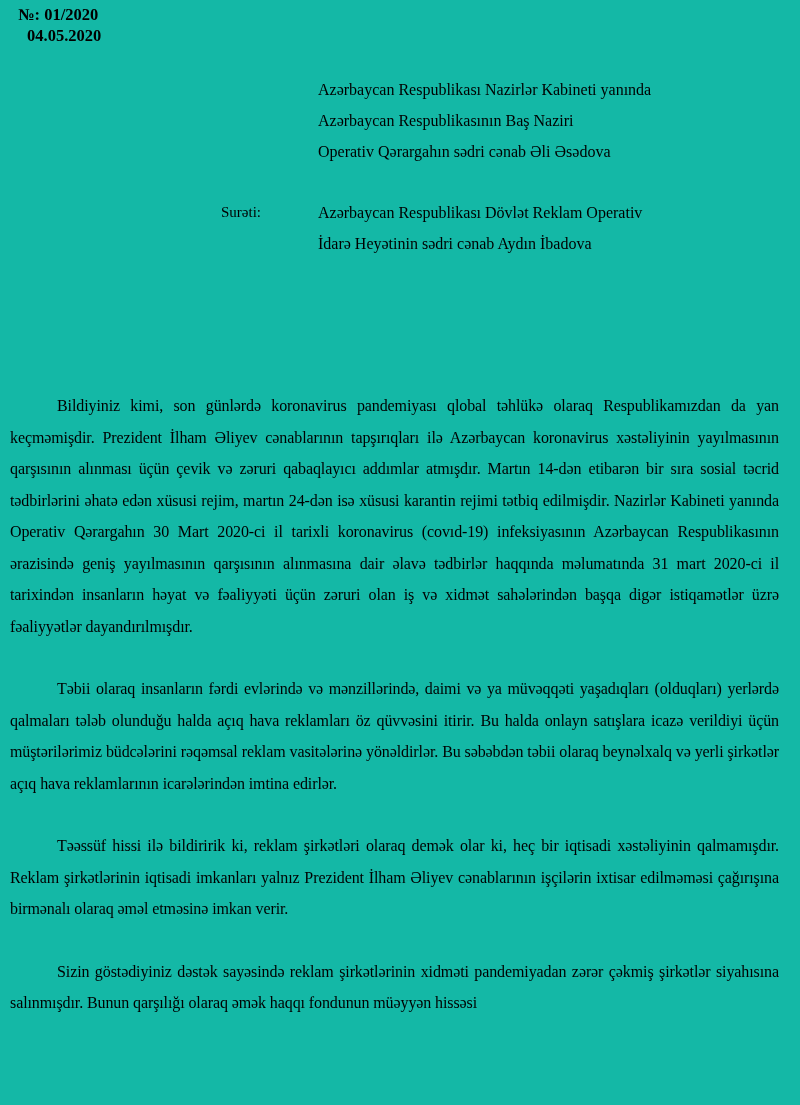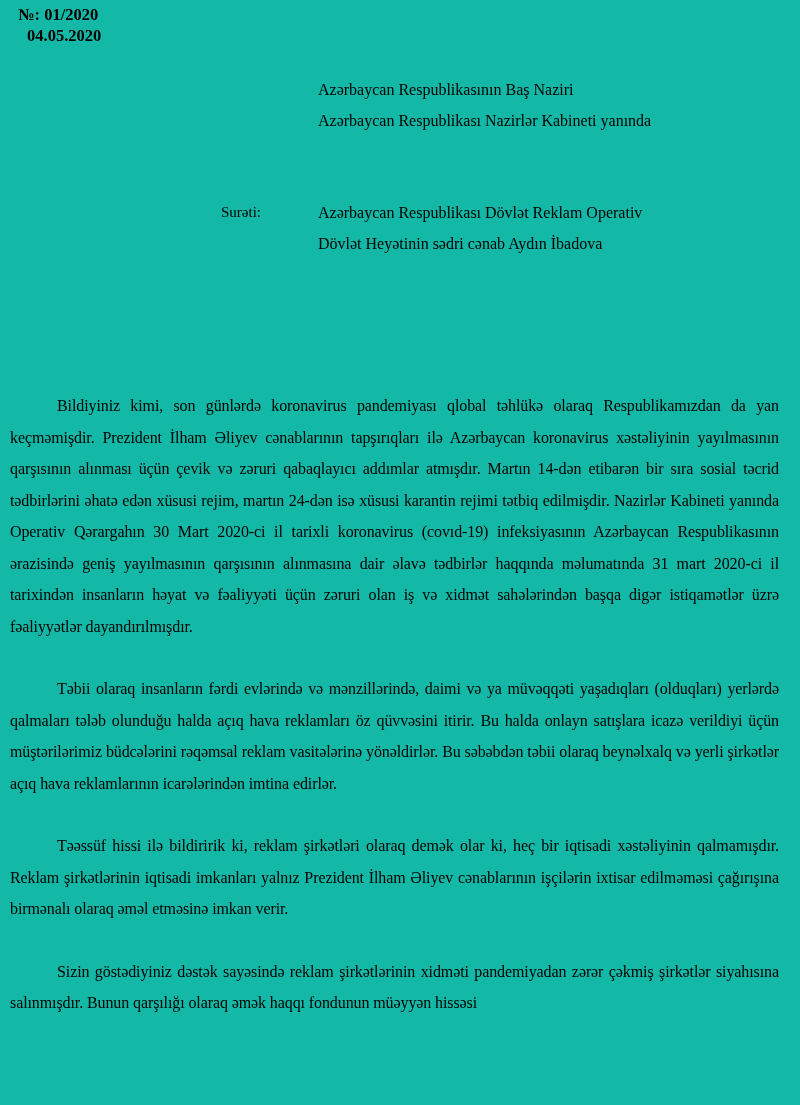--- a/index.html
+++ b/index.html
@@ -72,29 +72,30 @@
 <body>
 
 <div class="page">
 
   <div class="doc-header">
     <div class="ref-line">№: 01/2020</div>
     <div class="date-line">04.05.2020</div>
   </div>
 
   <div class="recipient-block">
+    <div>Azərbaycan Respublikası Nazirlər Kabineti yanında</div>
     <div>Azərbaycan Respublikasının Baş Naziri</div>
-    <div>Azərbaycan Respublikası Nazirlər Kabineti yanında</div>
+    <div>Operativ Qərargahın sədri cənab Əli Əsədova</div>
   </div>
 
   <div class="copy-label">Surəti:</div>
 
   <div class="copy-block">
     <div>Azərbaycan Respublikası Dövlət Reklam Operativ</div>
-    <div>Dövlət Heyətinin sədri cənab Aydın İbadova</div>
+    <div>İdarə Heyətinin sədri cənab Aydın İbadova</div>
   </div>
 
   <div class="body-text">
     <p>Bildiyiniz kimi, son günlərdə koronavirus pandemiyası qlobal təhlükə olaraq Respublikamızdan da yan keçməmişdir. Prezident İlham Əliyev cənablarının tapşırıqları ilə Azərbaycan koronavirus xəstəliyinin yayılmasının qarşısının alınması üçün çevik və zəruri qabaqlayıcı addımlar atmışdır. Martın 14-dən etibarən bir sıra sosial təcrid tədbirlərini əhatə edən xüsusi rejim, martın 24-dən isə xüsusi karantin rejimi tətbiq edilmişdir. Nazirlər Kabineti yanında Operativ Qərargahın 30 Mart 2020-ci il tarixli koronavirus (covıd-19) infeksiyasının Azərbaycan Respublikasının ərazisində geniş yayılmasının qarşısının alınmasına dair əlavə tədbirlər haqqında məlumatında 31 mart 2020-ci il tarixindən insanların həyat və fəaliyyəti üçün zəruri olan iş və xidmət sahələrindən başqa digər istiqamətlər üzrə fəaliyyətlər dayandırılmışdır.</p>
     <p>Təbii olaraq insanların fərdi evlərində və mənzillərində, daimi və ya müvəqqəti yaşadıqları (olduqları) yerlərdə qalmaları tələb olunduğu halda açıq hava reklamları öz qüvvəsini itirir. Bu halda onlayn satışlara icazə verildiyi üçün müştərilərimiz büdcələrini rəqəmsal reklam vasitələrinə yönəldirlər. Bu səbəbdən təbii olaraq beynəlxalq və yerli şirkətlər açıq hava reklamlarının icarələrindən imtina edirlər.</p>
     <p>Təəssüf hissi ilə bildiririk ki, reklam şirkətləri olaraq demək olar ki, heç bir iqtisadi xəstəliyinin qalmamışdır. Reklam şirkətlərinin iqtisadi imkanları yalnız Prezident İlham Əliyev cənablarının işçilərin ixtisar edilməməsi çağırışına birmənalı olaraq əməl etməsinə imkan verir.</p>
     <p>Sizin göstədiyiniz dəstək sayəsində reklam şirkətlərinin xidməti pandemiyadan zərər çəkmiş şirkətlər siyahısına salınmışdır. Bunun qarşılığı olaraq əmək haqqı fondunun müəyyən hissəsi</p>
   </div>
 
 </div>

